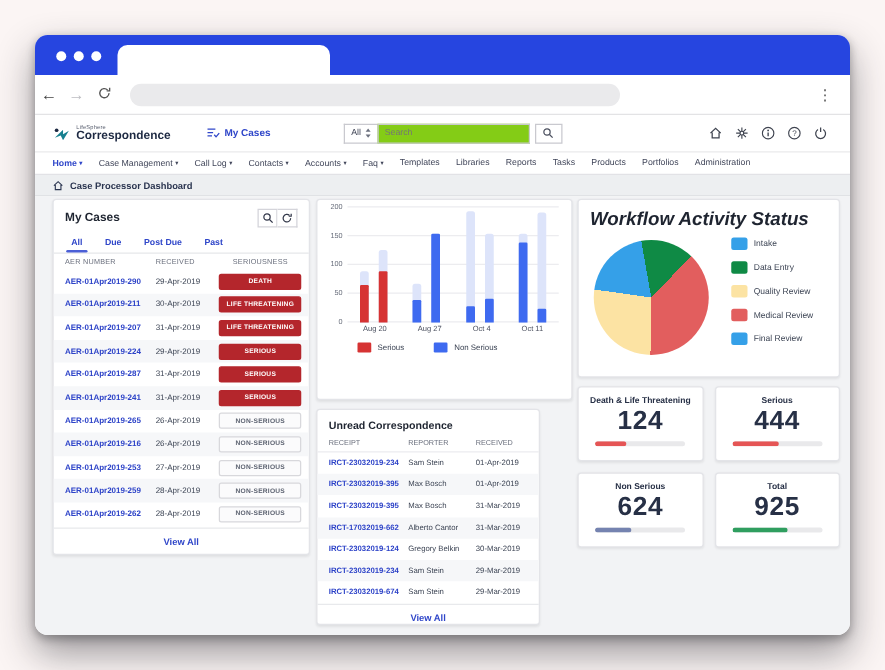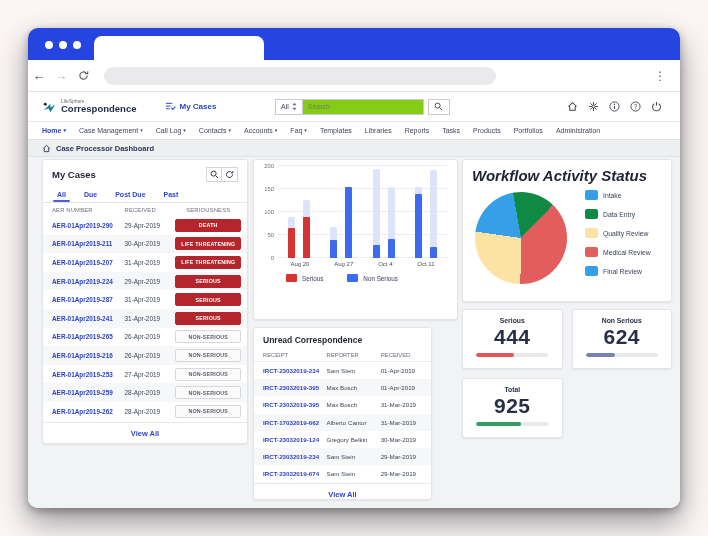--- a/index.html
+++ b/index.html
@@ -471,20 +471,27 @@
             <div class="legend-item">
               <span class="legend-swatch" style="background: rgb(53, 160, 232);"></span>
               <span>Final Review</span>
             </div>
           </div>
       </div>
     </div>
 
     <div class="stats-grid" id="stats">
         <div class="stat-tile">
+          <div class="stat-label">Death &amp; Life Threatening</div>
+          <div class="stat-value">124</div>
+          <div class="stat-bar">
+            <div class="stat-fill" style="width: 34%; background: rgb(229, 85, 85);"></div>
+          </div>
+        </div>
+        <div class="stat-tile">
           <div class="stat-label">Serious</div>
           <div class="stat-value">444</div>
           <div class="stat-bar">
             <div class="stat-fill" style="width: 52%; background: rgb(229, 85, 85);"></div>
           </div>
         </div>
         <div class="stat-tile">
           <div class="stat-label">Non Serious</div>
           <div class="stat-value">624</div>
           <div class="stat-bar">

